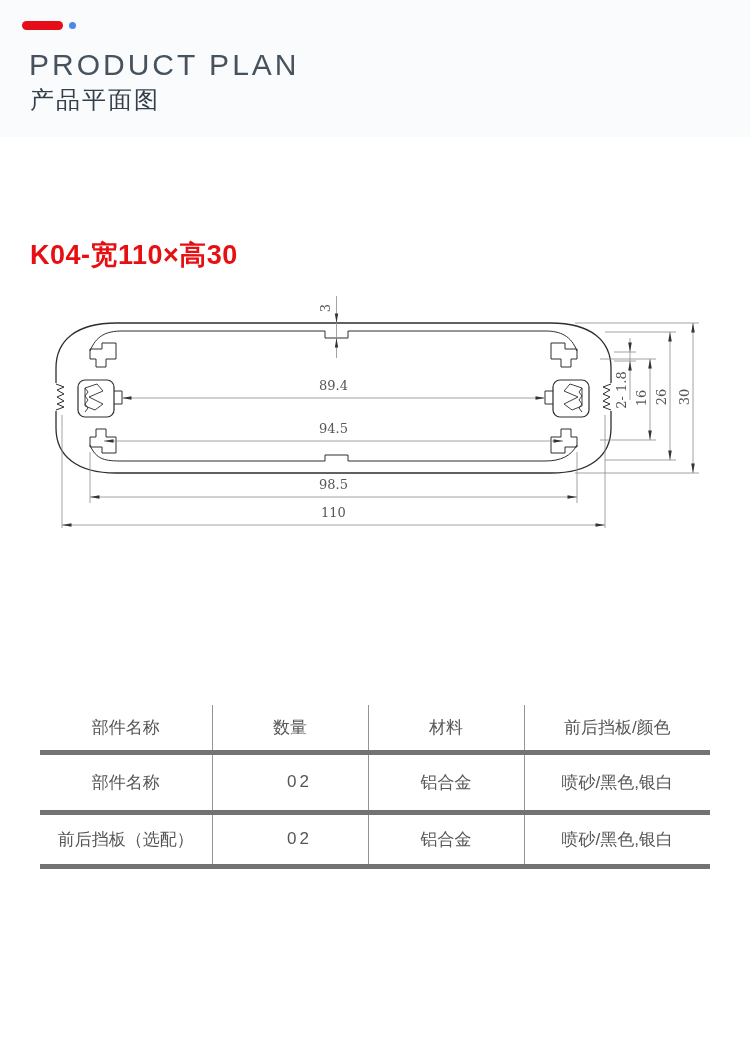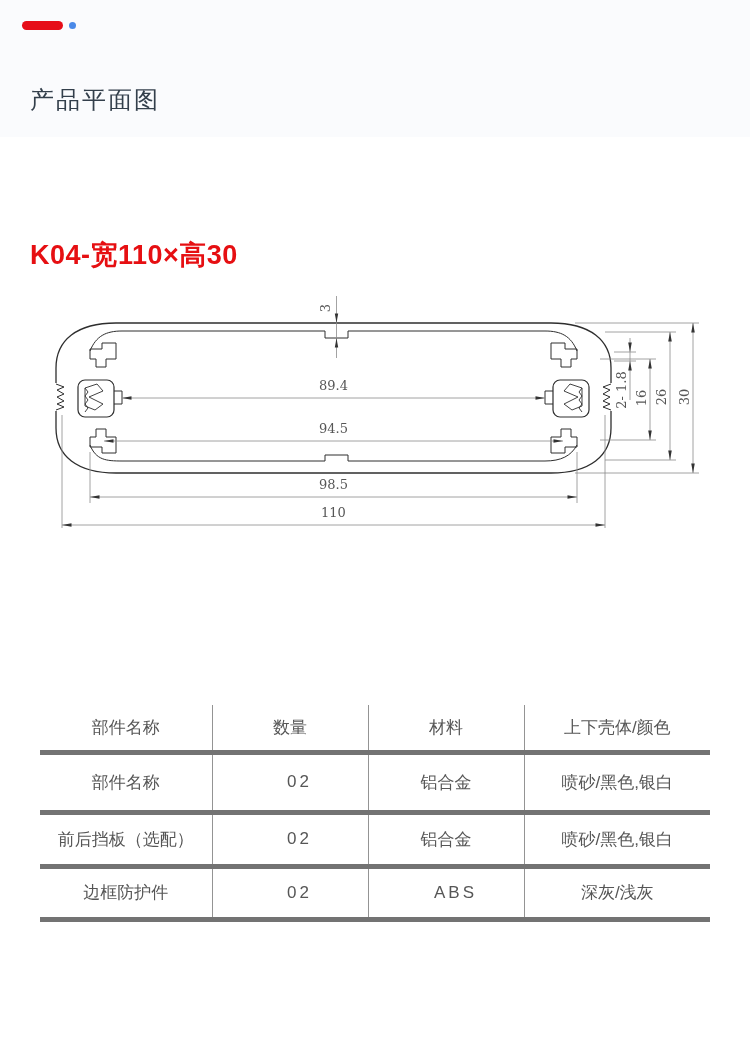--- a/index.html
+++ b/index.html
@@ -48,20 +48,21 @@
   }
   .spec-table td+td,.spec-table th+th{border-left:1px solid #949494;}
   .spec-table .qty{letter-spacing:3px;padding-left:19px;}
 </style>
 </head>
 <body>
 
 <div class="header-band">
   <span class="red-pill"></span>
   <span class="blue-dot"></span>
+  <h1 class="title-en">PRODUCT PLAN</h1>
   <h2 class="title-cn">产品平面图</h2>
 </div>
 
 <h3 class="product-title">K04-宽110×高30</h3>
 
 <svg class="drawing" viewBox="25 285 700 270" xmlns="http://www.w3.org/2000/svg">
 
   <g stroke="#2e2e2e" stroke-width="1.3" fill="none">
     <path d="M116,323 H551 C590,323 611,340 611,368 V428 C611,456 590,473 551,473 H116 C77,473 56,456 56,428 V368 C56,340 77,323 116,323 Z"></path>
   </g>
@@ -144,34 +145,28 @@
       <col style="width:172px">
       <col style="width:156px">
       <col style="width:156px">
       <col style="width:186px">
     </colgroup>
   <tbody>
       <tr style="height:47px">
     <th>部件名称</th>
     <th>数量</th>
     <th>材料</th>
-    <th>上下壳体/颜色</th>
+    <th>前后挡板/颜色</th>
   </tr>
   <tr style="height:60px">
     <td>部件名称</td>
     <td class="qty">02</td>
     <td>铝合金</td>
     <td>喷砂/黑色,银白</td>
   </tr>
   <tr style="height:54px">
     <td>前后挡板（选配）</td>
     <td class="qty">02</td>
     <td>铝合金</td>
     <td>喷砂/黑色,银白</td>
   </tr>
-  <tr style="height:53px">
-    <td>边框防护件</td>
-    <td class="qty">02</td>
-    <td class="qty">ABS</td>
-    <td>深灰/浅灰</td>
-  </tr>
 </tbody>
   </table>
 
 </body></html>

